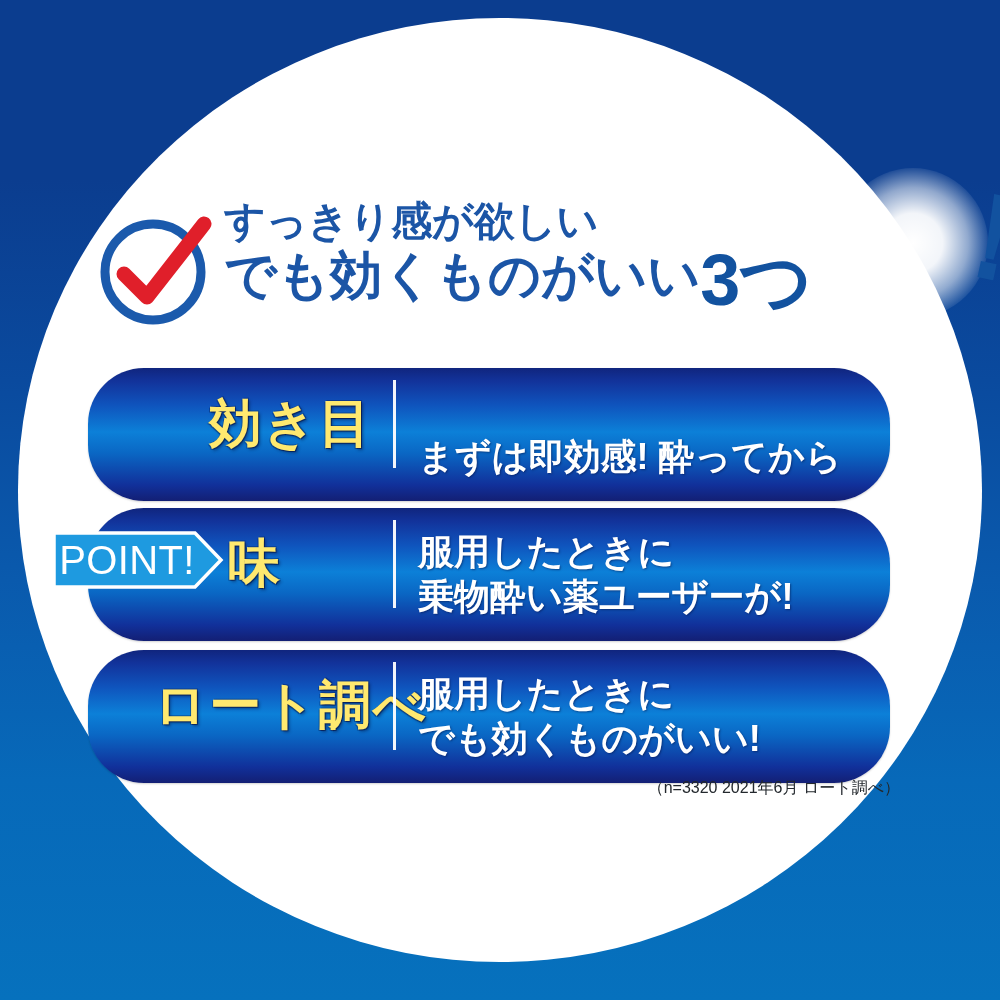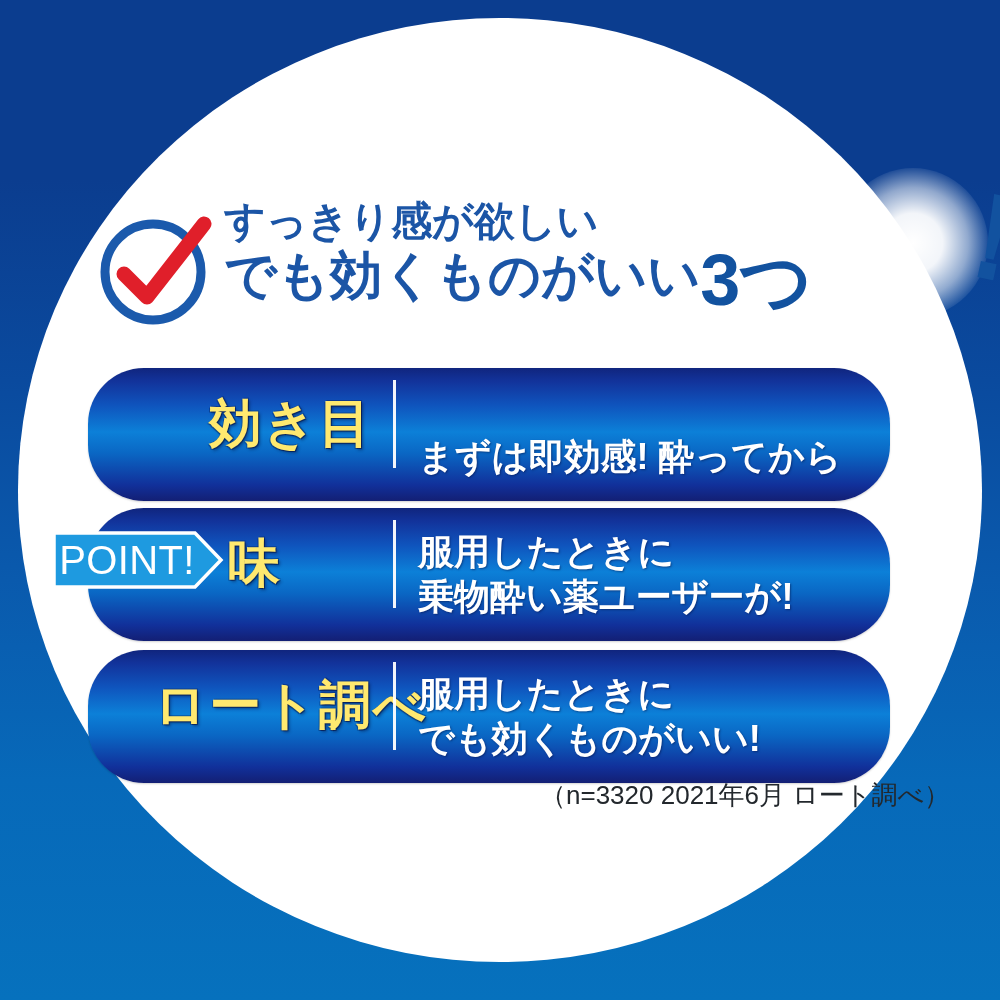--- a/index.html
+++ b/index.html
@@ -212,21 +212,21 @@
   }
 
   
   .footnote {
     position: absolute;
     left: 540px;
     top: 778px;
     width: 360px;
     text-align: right;
     color: #23282d;
-    font-size: 26px;
+    font-size: 16px;
     font-weight: 400;
     white-space: nowrap;
   }
 </style>
 </head>
 <body>
 
 <div id="stage">
 
   <div class="hero-circle"></div>

